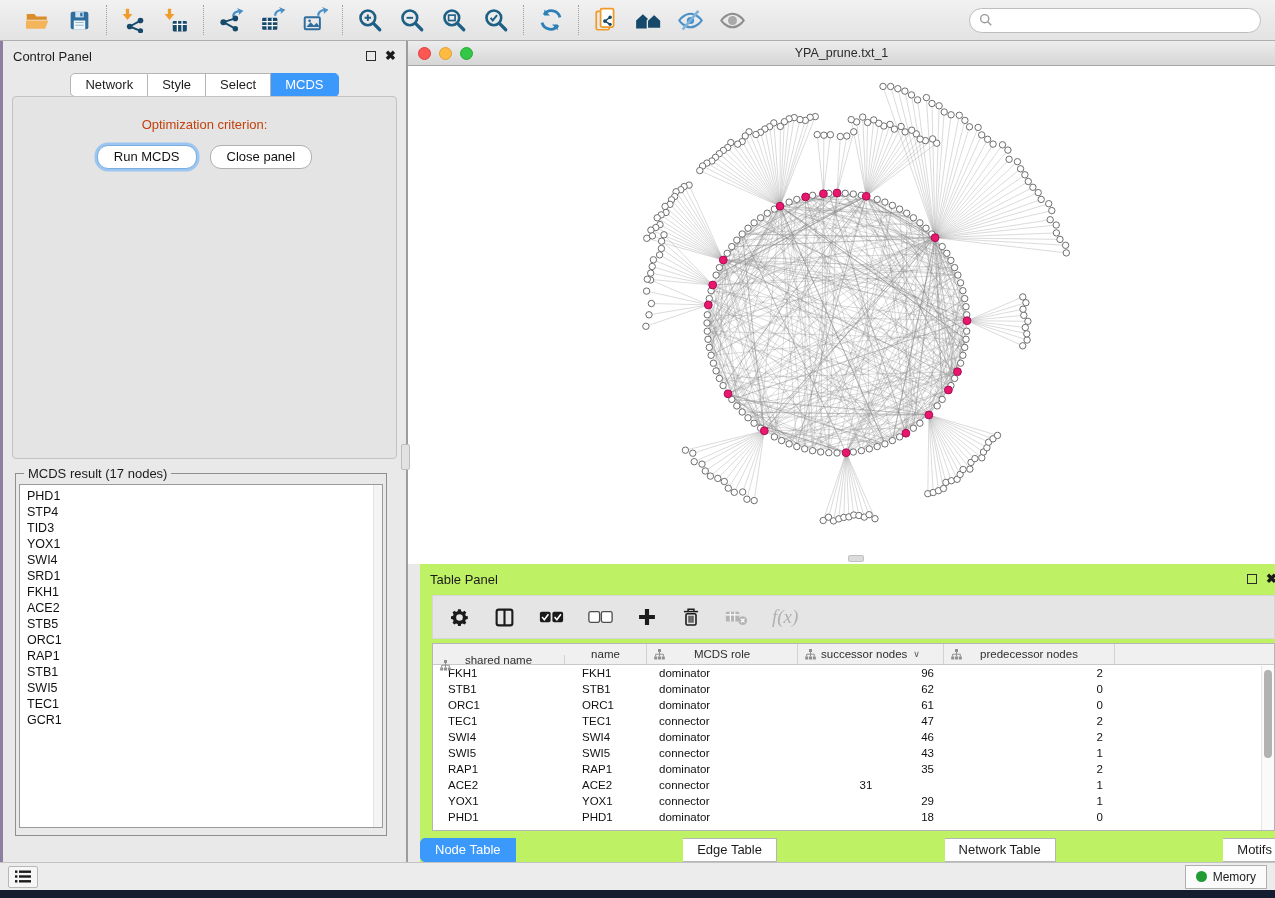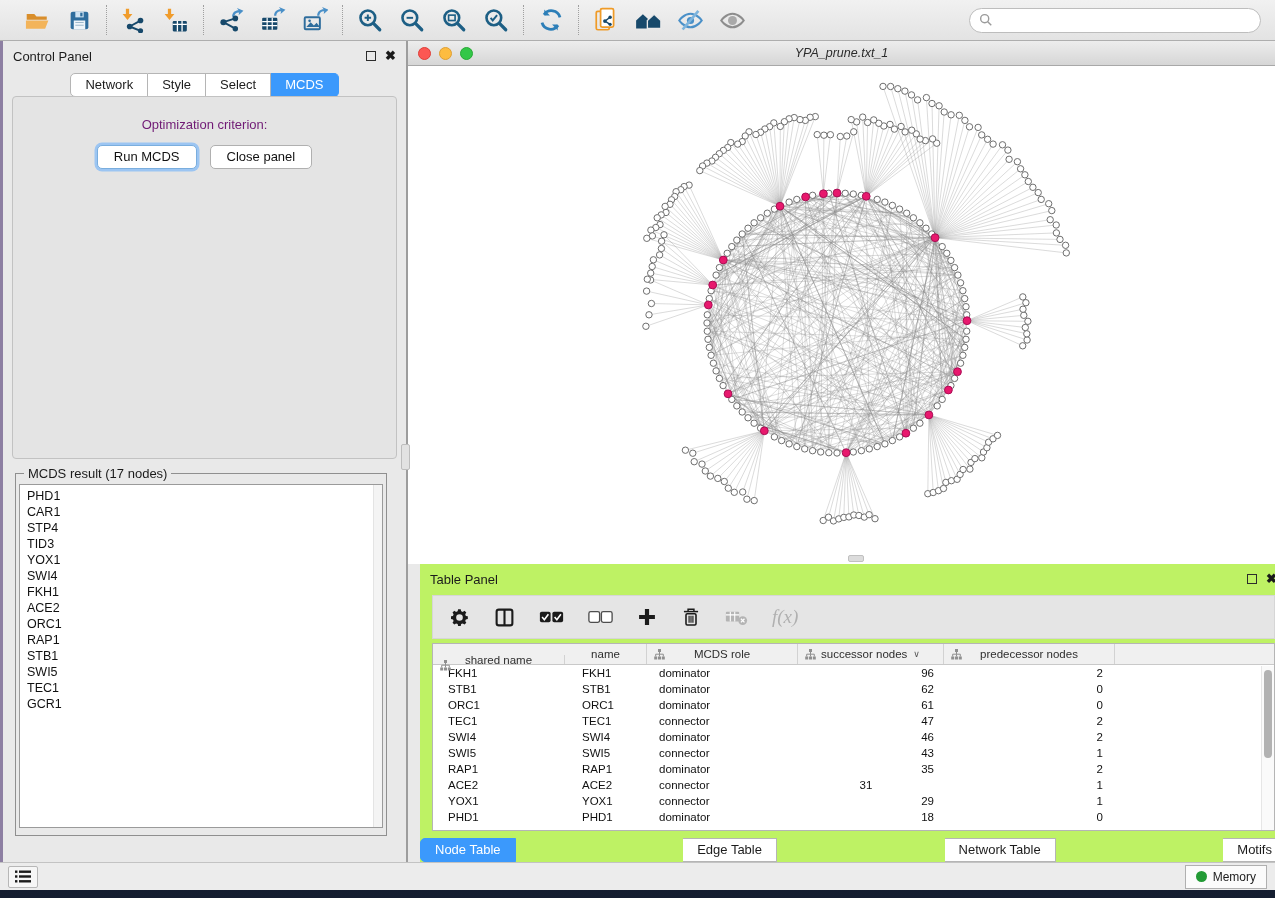--- a/index.html
+++ b/index.html
@@ -40,48 +40,48 @@
 
   .ctab-row { display:flex; justify-content:center; margin-top:6px; }
   .seg { font-size:13px; color:#1c1c1c; background:#fff; border:1px solid #b5b5b5; border-left:none;
     padding:3px 14px 4px 14px; cursor:default; }
   .seg:first-child { border-left:1px solid #b5b5b5; border-radius:5px 0 0 5px; }
   .seg:last-child { border-radius:0 5px 5px 0; }
   .seg.active { background:#3b99fc; border-color:#3b99fc; color:#fff; }
 
   .options-box { position:absolute; left:9px; top:55px; width:385px; height:363px;
     background:#e4e4e4; border:1px solid #c2c2c2; border-radius:4px; }
-  .opt-label { text-align:center; margin-top:20px; font-size:13px; color:#701a75; }
+  .opt-label { text-align:center; margin-top:20px; font-size:13px; color:#c2410c; }
   .select-row { display:flex; justify-content:center; margin-top:11px; }
   .mac-select { width:312px; height:23px; background:#fff; border:1px solid #b3b3b3; border-radius:5px;
     display:flex; align-items:center; position:relative; cursor:default; }
   .mac-select .sel-text { font-size:13px; color:#111; padding-left:9px; white-space:nowrap; }
   .sel-stepper { position:absolute; right:0; top:-1px; width:20px; height:23px; border-radius:0 5px 5px 0;
     background:linear-gradient(180deg,#6aaef9,#2f7bf3); display:flex; flex-direction:column;
     align-items:center; justify-content:center; gap:1px; }
   .sel-stepper i { display:block; width:0; height:0; border-left:3.5px solid transparent; border-right:3.5px solid transparent; }
   .sel-stepper .up { border-bottom:4.5px solid #fff; }
   .sel-stepper .dn { border-top:4.5px solid #fff; }
   .btn-row { display:flex; justify-content:center; gap:13px; margin-top:13px; }
-  .mac-btn { background:#fff; border:1px solid #b0b0b0; border-radius:5px; font-size:13px; color:#111;
+  .mac-btn { background:#fff; border:1px solid #b0b0b0; border-radius:11px; font-size:13px; color:#111;
     padding:3px 16px 4px 16px; cursor:default; }
   .mac-btn.focused { box-shadow:0 0 0 2.5px #9cc5f2; border-color:#7aaede; }
 
   .result-fieldset { position:absolute; left:12px; top:425px; width:372px; height:370px;
     border:1px solid #8f8f8f; padding:3px; margin:0; }
   .result-fieldset legend { font-size:13px; color:#1b1b1b; padding:0 4px; margin-left:5px; }
   .result-list { border:1px solid #9a9a9a; background:#fff; height:344px; position:relative;
     overflow:hidden; padding:3px 0 0 7px; }
   .result-list .item { font-size:12.5px; color:#111; line-height:16px; }
   .list-track { position:absolute; right:0; top:0; bottom:0; width:9px; background:#f4f4f4; border-left:1px solid #e4e4e4; }
 
   
   .net-window { position:absolute; left:408px; top:41px; width:867px; height:523px; background:#fff; }
   .net-titlebar { height:25px; background:linear-gradient(180deg,#ededed,#d6d6d6); border-bottom:1px solid #a8a8a8;
-    position:relative; display:flex; align-items:center; justify-content:center;font-style:italic; }
+    position:relative; display:flex; align-items:center; justify-content:center; }
   .traffic { position:absolute; left:10px; top:6px; display:flex; gap:8px; }
   .dot { width:13px; height:13px; border-radius:50%; }
   .dot.red { background:#fc5753; border:1px solid #df3e38; }
   .dot.yellow { background:#fdbc40; border:1px solid #de9f34; }
   .dot.green { background:#33c748; border:1px solid #27aa35; }
   .net-title { font-size:12.5px; color:#2b2b2b; }
   .net-canvas { position:relative; width:867px; height:497px; background:#fff; overflow:hidden; }
   .h-grip { position:absolute; left:440px; bottom:1px; width:16px; height:7px; background:#dcdcdc;
     border:1px solid #c0c0c0; border-radius:2px; }
 
@@ -289,27 +289,28 @@
         <button class="mac-btn focused">Run MCDS</button>
         <button class="mac-btn">Close panel</button>
       </div>
     </div>
 
     <fieldset class="result-fieldset">
       <legend>MCDS result (17 nodes)</legend>
       <div class="result-list" id="mcds-list">
         <div class="list-track"></div>
       <div class="item">PHD1</div>
-          <div class="item">CAR1</div>
           <div class="item">STP4</div>
           <div class="item">TID3</div>
           <div class="item">YOX1</div>
           <div class="item">SWI4</div>
+          <div class="item">SRD1</div>
           <div class="item">FKH1</div>
           <div class="item">ACE2</div>
+          <div class="item">STB5</div>
           <div class="item">ORC1</div>
           <div class="item">RAP1</div>
           <div class="item">STB1</div>
           <div class="item">SWI5</div>
           <div class="item">TEC1</div>
           <div class="item">GCR1</div>
         </div>
     </fieldset>
   </div>
 

